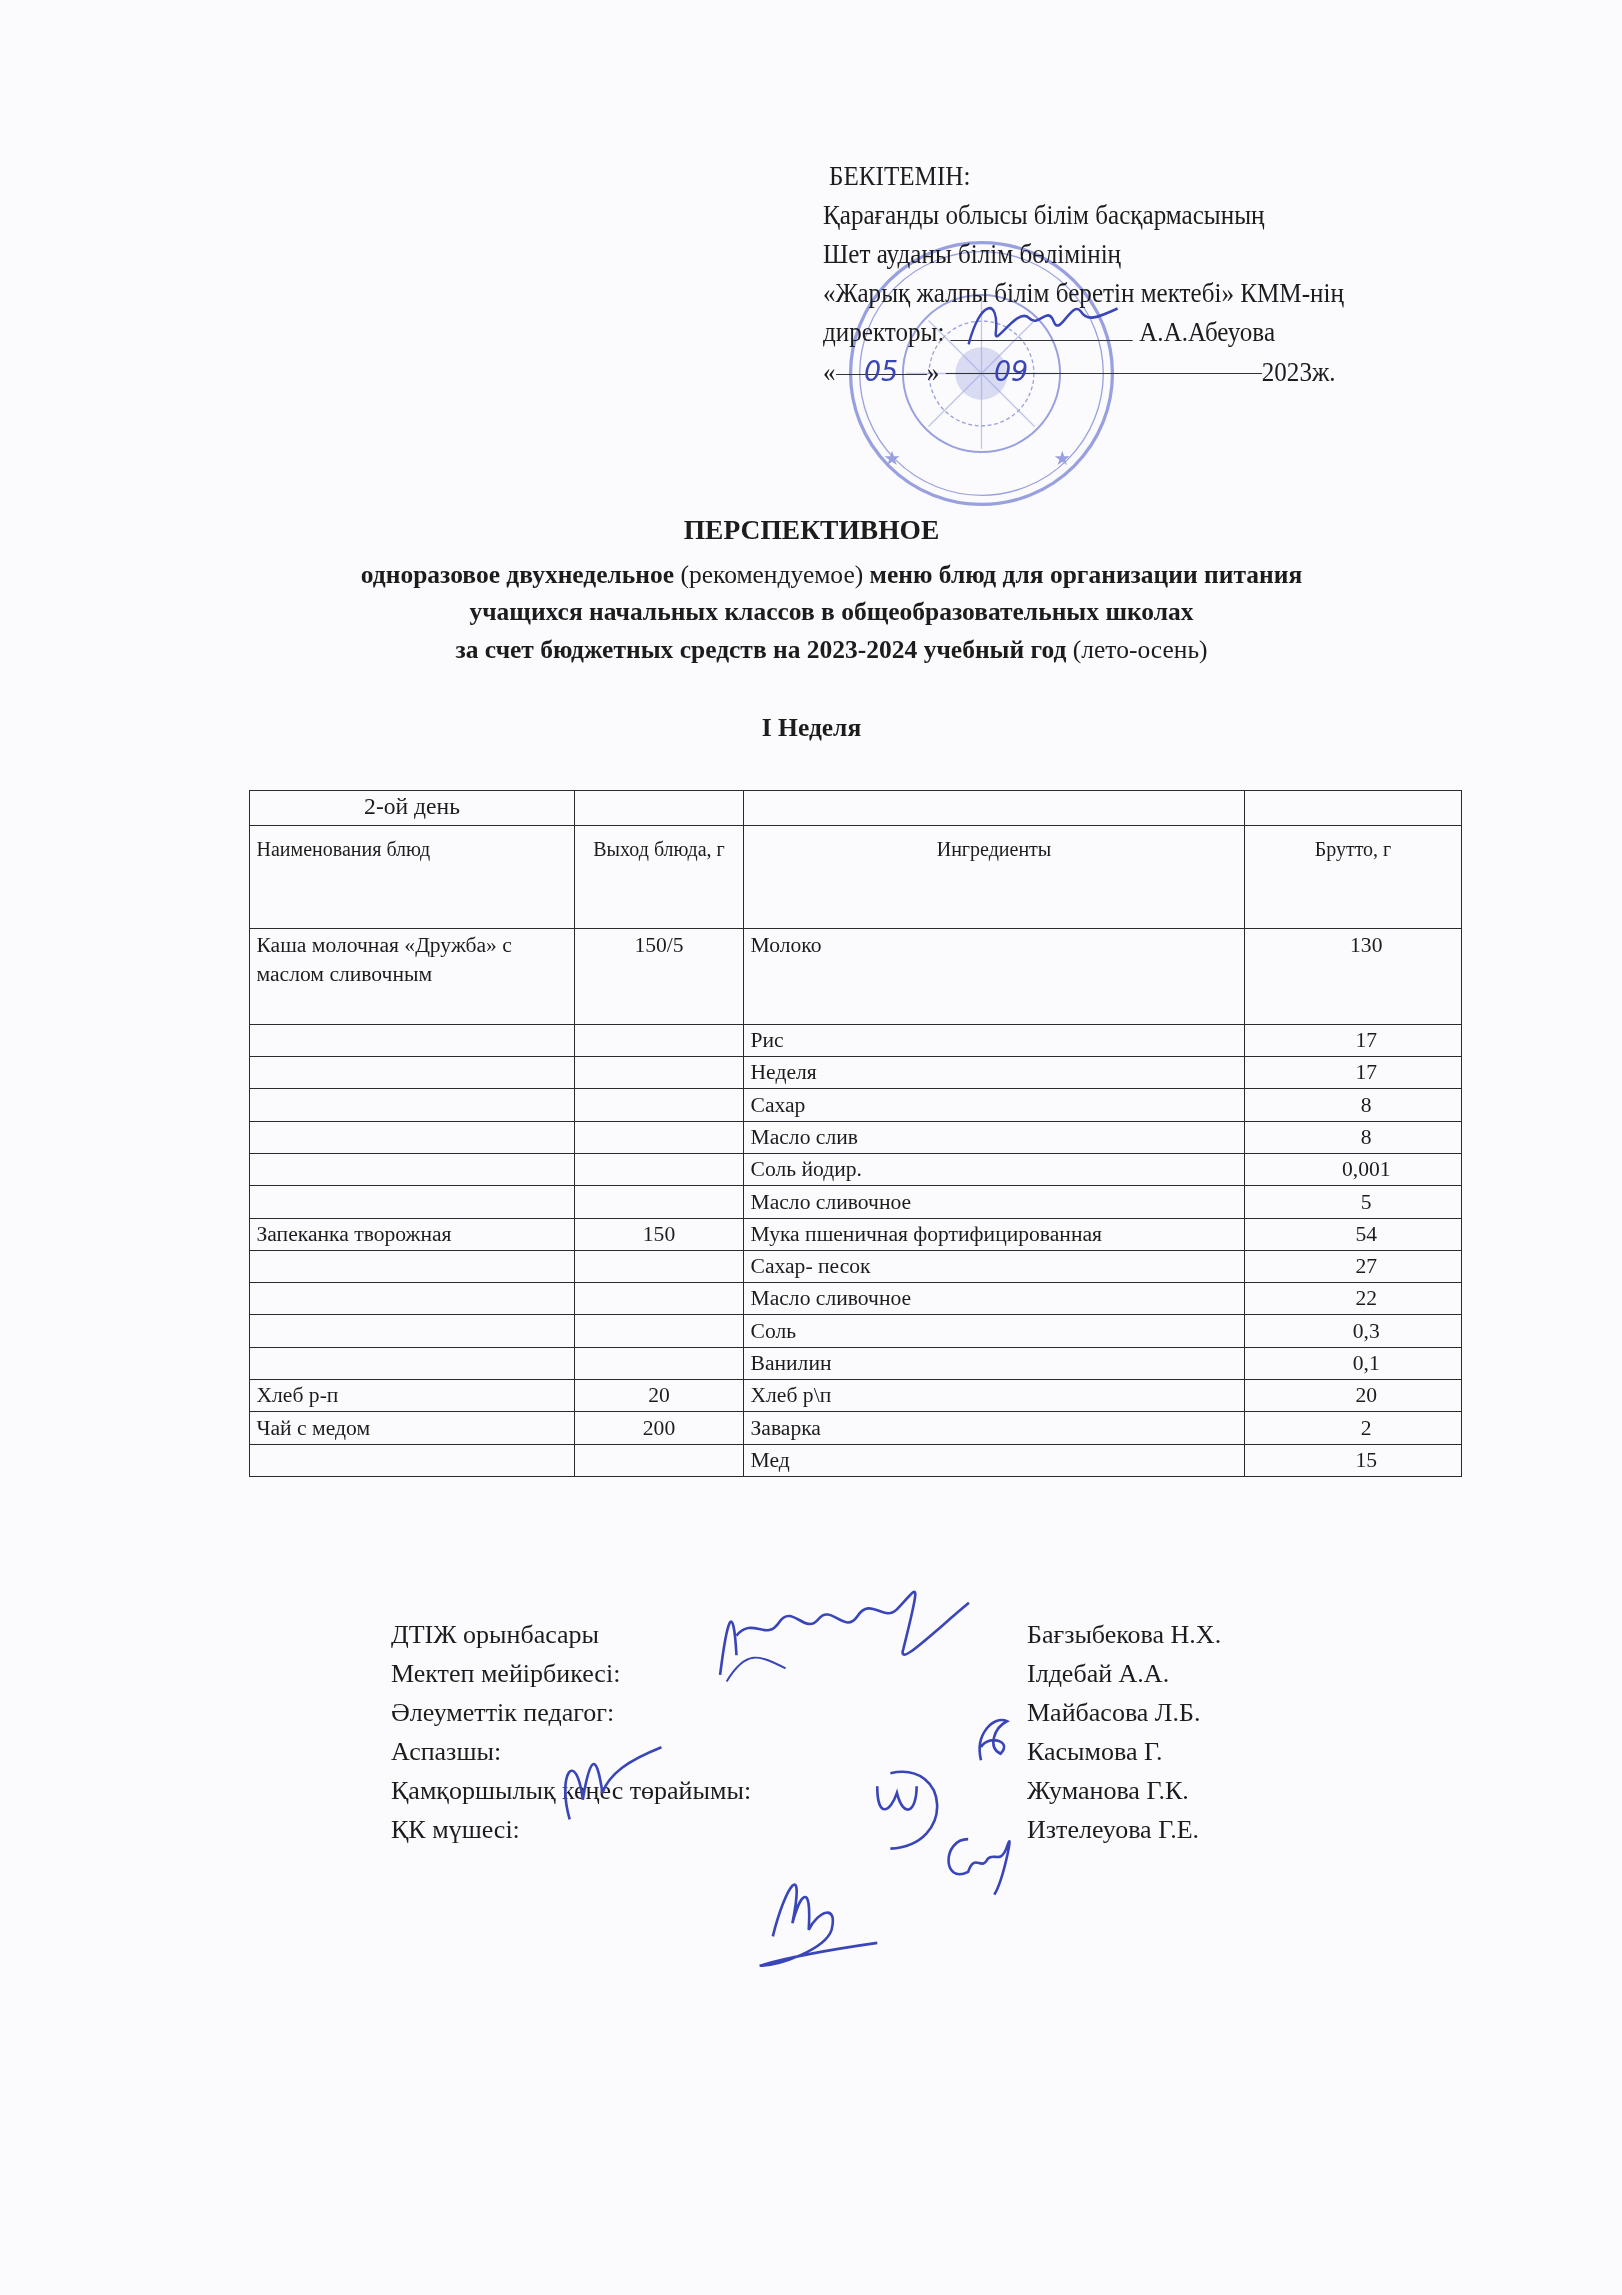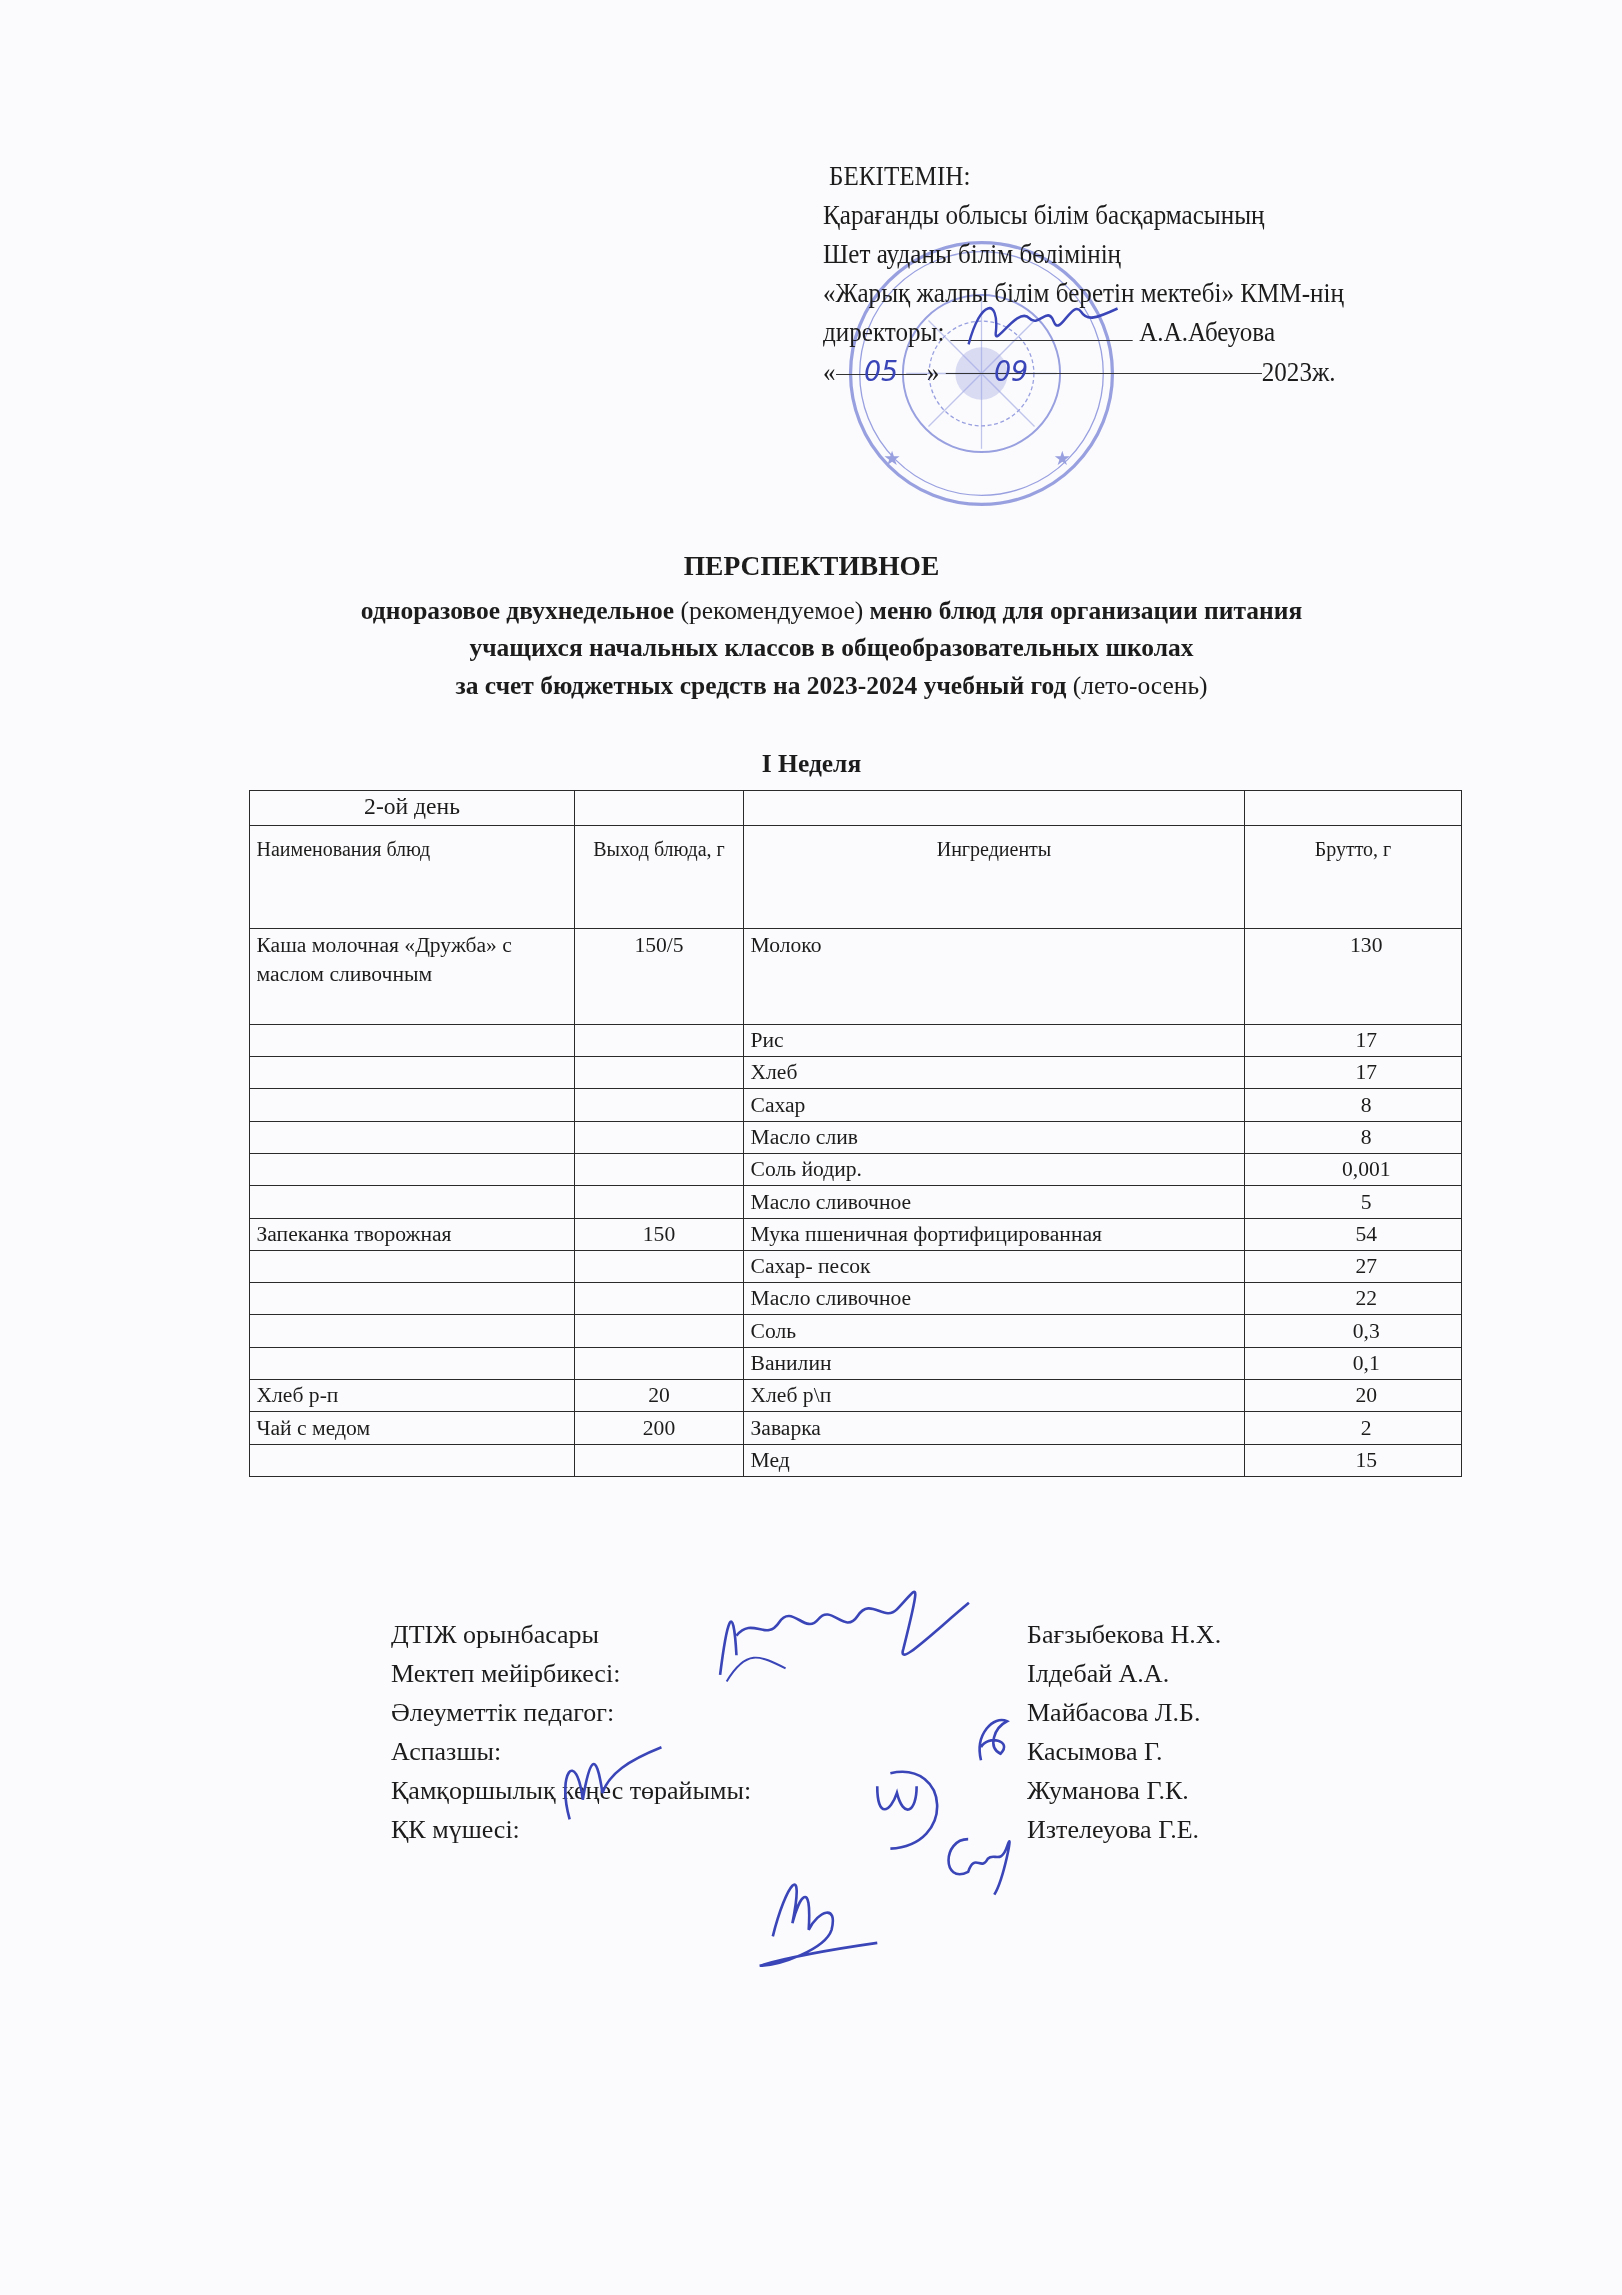--- a/index.html
+++ b/index.html
@@ -15,21 +15,21 @@
   .approve { left: 823px; top: 157px; width: 720px; font-size: 27px; line-height: 39px; transform: scaleX(0.93); transform-origin: left top; }
   .approve div { white-space: nowrap; }
   .approve .l1 { padding-left: 6.5px; }
   .uline { display: inline-block; border-bottom: 1.3px solid #333; height: 22px; vertical-align: baseline; }
   .handwrite { font-family: "DejaVu Sans", sans-serif; font-style: italic; color: #3a45b8; font-size: 29px; }
 
   
   .stamp { left: 844px; top: 236px; width: 275px; height: 275px; pointer-events: none; opacity: 0.55; }
 
   
-  .title { left: 0; width: 1623px; text-align: center; margin-top: 36px; }
+  .title { left: 0; width: 1623px; text-align: center; }
   .t-main { top: 514px; font-size: 27.5px; font-weight: bold; }
   .t-line { font-size: 25.5px; line-height: 33px; padding-left: 20px; }
   .t-l1 { top: 558px; }
   .t-l2 { top: 595px; }
   .t-l3 { top: 633px; }
   .t-week { top: 713px; font-size: 25.5px; font-weight: bold; }
   .b { font-weight: bold; }
   .n { font-weight: normal; }
 
   
@@ -132,21 +132,21 @@
       </tr>
       <tr>
         <td></td>
         <td class="ctr"></td>
         <td>Рис</td>
         <td class="right-num">17</td>
       </tr>
       <tr>
         <td></td>
         <td class="ctr"></td>
-        <td>Хлеб</td>
+        <td>Неделя</td>
         <td class="right-num">17</td>
       </tr>
       <tr>
         <td></td>
         <td class="ctr"></td>
         <td>Сахар</td>
         <td class="right-num">8</td>
       </tr>
       <tr>
         <td></td>

